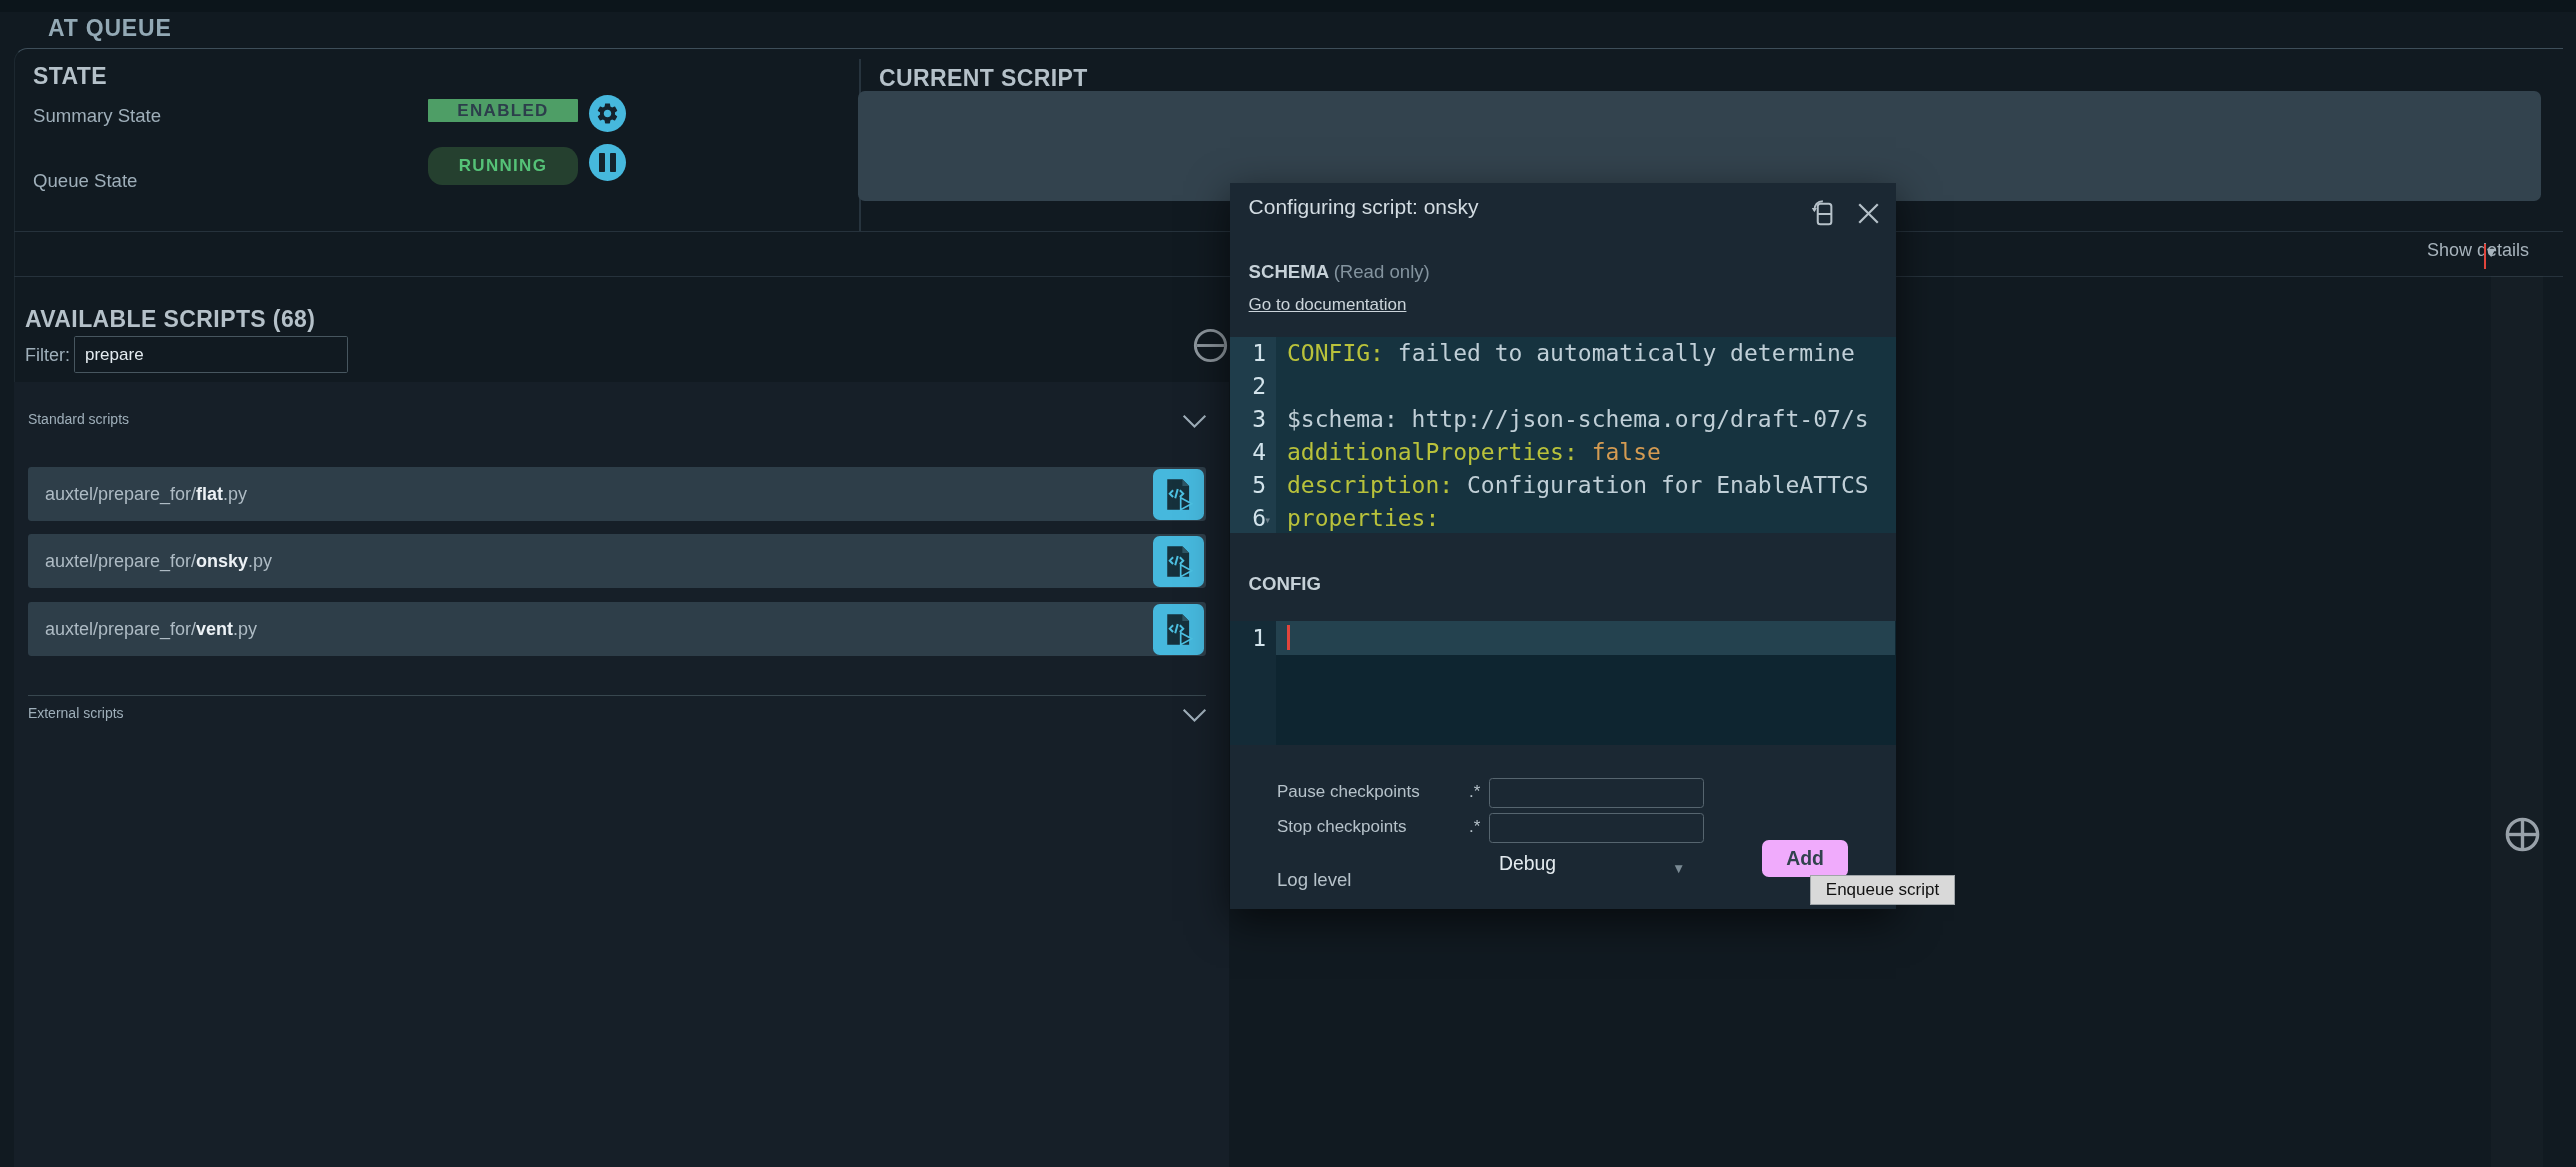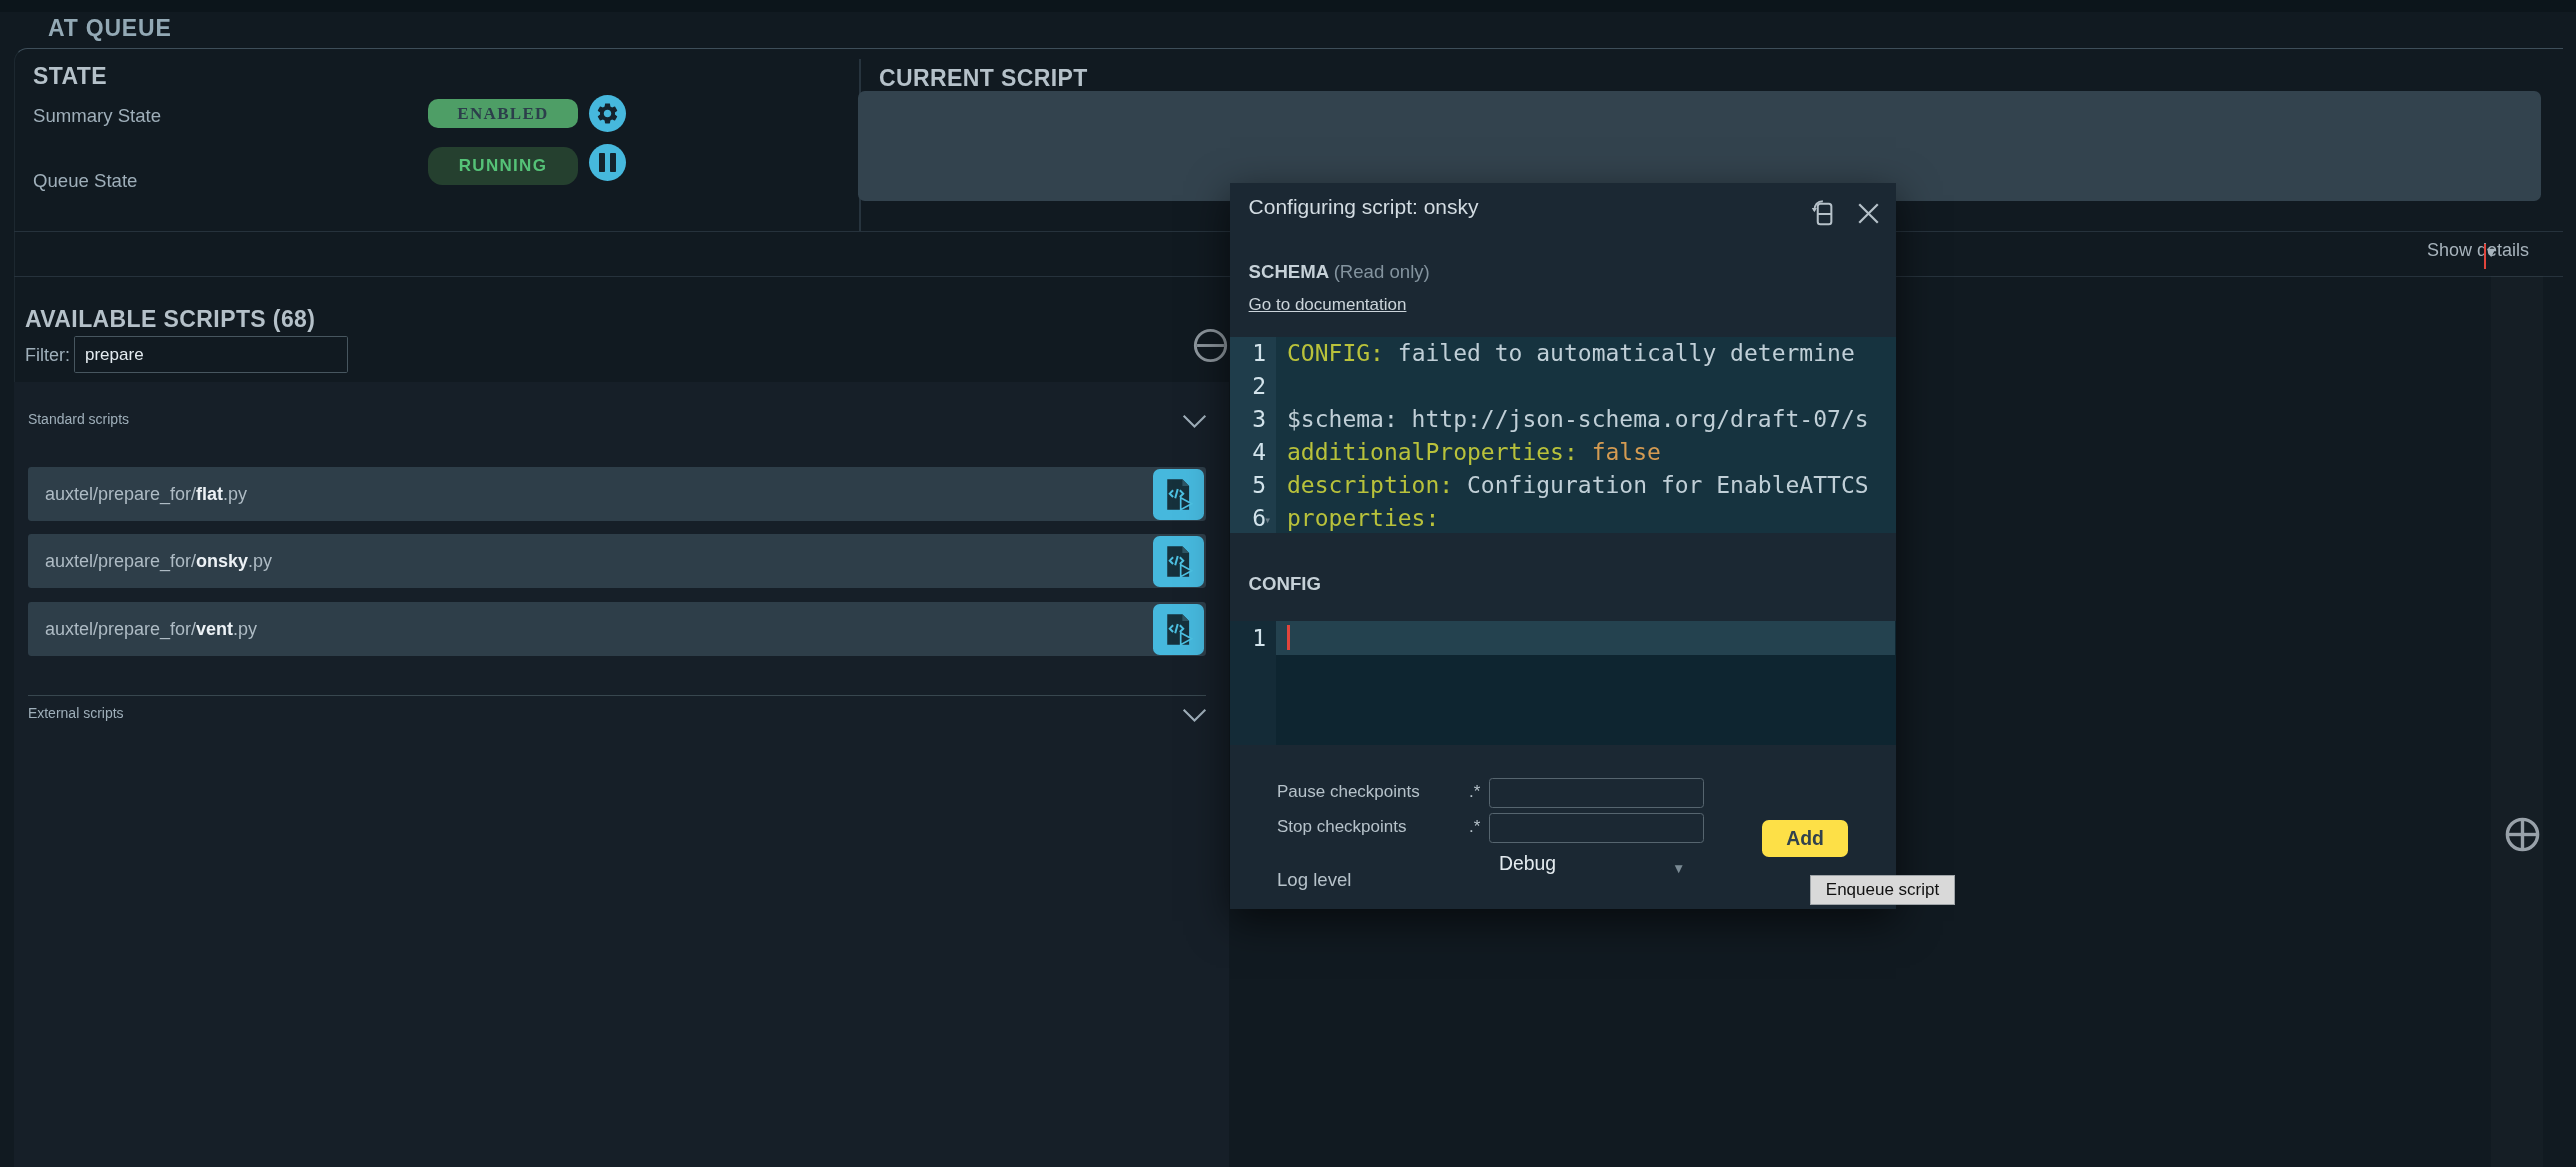--- a/index.html
+++ b/index.html
@@ -15,21 +15,21 @@
   
   .top-strip{left:0; top:0; width:2576px; height:12px; background:#0C151B;}
   .app-title{left:48px; top:15px; font-size:23px; font-weight:bold; letter-spacing:0.8px; color:#93A9B5;}
   .panel-outline{left:13.5px; top:48px; width:2549px; height:1116px; border-top:1.7px solid var(--panel-line);
     border-left:1.7px solid rgba(62,78,89,.28); border-radius:13.5px 0 0 0; pointer-events:none;}
 
   
   .sec-heading{font-size:23px; font-weight:bold; letter-spacing:0.4px; color:#B5C1C9;}
   .field-label{font-size:18.6px; color:var(--label);}
   .badge{display:flex; align-items:center; justify-content:center; font-weight:bold; letter-spacing:1.3px;}
-  .badge-enabled{left:428px; top:99px; width:150px; height:29px; border-radius:10px; font-size:17px;font-family:Liberation Serif, serif;}
+  .badge-enabled{left:428px; top:99px; width:150px; height:23px; border-radius:1px; font-size:17px;}
   .badge-running{left:428px; top:147px; width:150px; height:38px; border-radius:14.4px; font-size:17px;}
   .round-btn{width:37px; height:37px; border-radius:50%; display:flex; align-items:center; justify-content:center; cursor:pointer;}
   .vdiv{left:859px; top:59px; width:1.7px; height:172px; background:#27343E;}
 
   
   .cs-box{left:858px; top:91px; width:1683px; height:110px; background:#33434E; border-radius:6.8px; padding:10px 15px;}
   .cs-name{font-size:23px; color:var(--white);}
   .cs-row{font-size:16px; color:#ACB9C2; margin-top:7.6px;}
   .cs-row b{color:var(--white);}
 
@@ -266,21 +266,21 @@
   <input class="chk-input" style="left: 259px; top: 595px;">
 
   <div class="form-label" style="left:47px; top:634px;">Stop checkpoints</div>
   <div class="regex-hint" style="left:239px; top:634px;">.*</div>
   <input class="chk-input" style="left: 259px; top: 630px;">
 
   <div class="form-label" style="left:47px; top:686px; font-size:18.6px;">Log level</div>
   <div class="log-value">Debug</div>
   <div class="dd-caret">▼</div>
 
-  <button class="add-btn" style="background: #fde047; color: rgb(49, 66, 77);">Add</button>
+  <button class="add-btn" style="background: #f0abfc; color: rgb(49, 66, 77); margin-top: 20px;">Add</button>
 </div>
 
 <div class="abs tooltip" style="background: rgb(217, 217, 217); color: rgb(17, 17, 17);">Enqueue script</div>
 
 <div class="abs right-band"></div>
 <div class="abs" style="left:2504px; top:816px; z-index:5;">
   <svg width="37" height="37" viewBox="0 0 44 44" fill="none" stroke="#98A1A9" stroke-width="4">
     <circle cx="22" cy="22" r="18"></circle>
       <line x1="22" y1="4" x2="22" y2="40"></line>
       <line x1="4" y1="22" x2="40" y2="22"></line>

